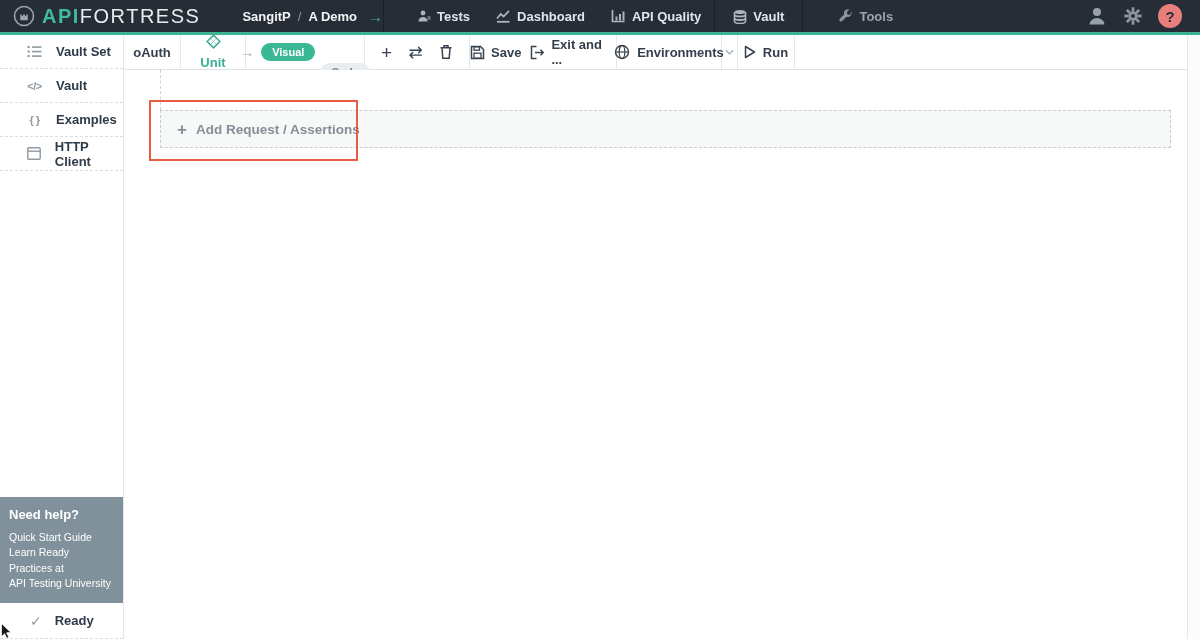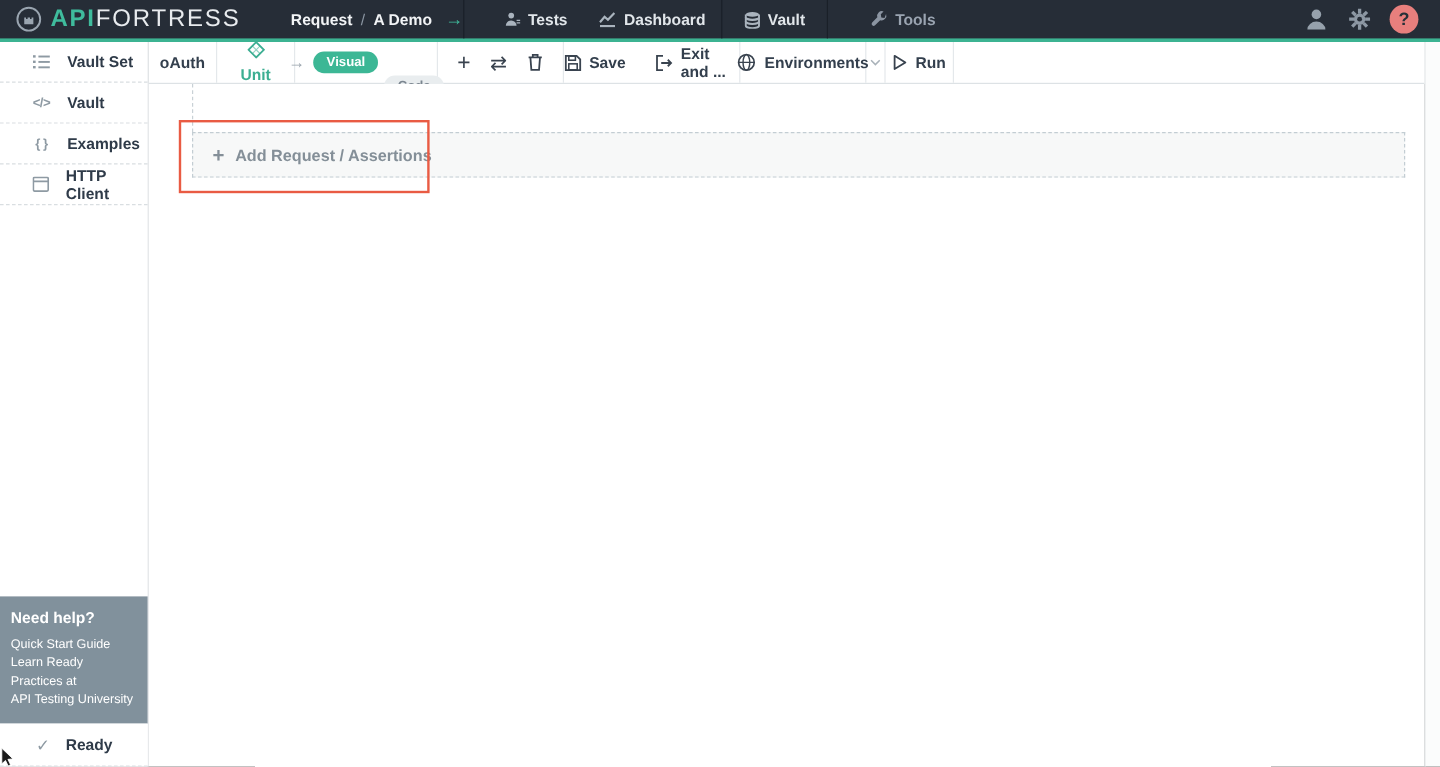--- a/index.html
+++ b/index.html
@@ -47,21 +47,21 @@
   .cell-unit { width:65px; gap:6px; color:#3cae92;flex-direction:column; }
   .cell-pills { width:119px; gap:5px; }
   .flow-arrow { color:#9aa4ad; font-size:14px; font-weight:normal; margin-right:2px; }
   .pill { border-radius:10px; font-size:11px; font-weight:bold; padding:3px 11px; cursor:pointer; }
   .pill-visual { background:#3cb795; color:#fff; }
   .pill-code { background:#e9edef; color:#7b8690;margin-top:39px; }
   .cell-actions { width:105px; justify-content:space-around; padding:0 8px; }
   .tb-icon { color:#39434f; cursor:pointer; display:flex; align-items:center; }
   .glyph-plus { font-size:19px; font-weight:normal; line-height:1; }
   .glyph-swap { font-size:17px; font-weight:normal; line-height:1; }
-  .cell-save-exit { width:147px; gap:24px; border-right:1px solid #e4e8eb; }
+  .cell-save-exit { width:147px; gap:8px; border-right:1px solid #e4e8eb; }
   .tb-btn { display:flex; align-items:center; gap:6px; cursor:pointer; }
   .cell-env { width:105px; gap:7px; }
   .cell-chevron { width:16px; color:#a9b2b9; }
   .cell-run { width:57px; gap:7px; }
 
   
   .sidebar {
     position:absolute; top:35px; left:0; width:124px; bottom:0;
     background:#fff; border-right:1px solid #e3e7e9;
     display:flex; flex-direction:column;
@@ -114,21 +114,21 @@
       <span class="logo-mark">
         <svg width="22" height="22" viewBox="0 0 22 22">
           <circle cx="11" cy="11" r="9.5" fill="none" stroke="#9aa5b0" stroke-width="1.6"></circle>
           <path d="M7.2 15.2 v-5.6 h1.5 v1.3 h1.3 V9.6 h2 v1.3 h1.3 V9.6 h1.5 v5.6 z" fill="#9aa5b0"></path>
         </svg>
       </span>
       <span class="logo-word"><span class="api">API</span><span class="fortress">FORTRESS</span></span>
     </div>
 
     <div class="breadcrumb">
-      <span>Request</span>
+      <span>SangitP</span>
       <span class="sep">/</span>
       <span>A Demo</span>
       <span class="bc-arrow">→</span>
     </div>
 
     <div class="nav-divider"></div>
 
     <div class="nav-items">
       <div class="nav-item">
         <span class="nicon">
@@ -141,20 +141,31 @@
         <span>Tests</span>
       </div>
       <div class="nav-item">
         <span class="nicon">
           <svg width="15" height="14" viewBox="0 0 15 14">
               <polyline points="1,9.5 4.8,5 7.6,7.5 13,1.8" fill="none" stroke="currentColor" stroke-width="1.8"></polyline>
               <line x1="1" y1="12.8" x2="13.5" y2="12.8" stroke="currentColor" stroke-width="1.8"></line>
             </svg>
         </span>
         <span>Dashboard</span>
+      </div>
+      <div class="nav-item">
+        <span class="nicon">
+          <svg width="15" height="14" viewBox="0 0 15 14">
+              <path d="M1.5 1 v11.5 h12" fill="none" stroke="currentColor" stroke-width="1.7"></path>
+              <rect x="4.5" y="7.5" width="2" height="4" fill="currentColor"></rect>
+              <rect x="8" y="5" width="2" height="6.5" fill="currentColor"></rect>
+              <rect x="11.5" y="2.5" width="2" height="9" fill="currentColor"></rect>
+            </svg>
+        </span>
+        <span>API Quality</span>
       </div>
     </div>
 
     <div class="nav-divider"></div>
 
     <div class="nav-item" style="padding:0 18px;">
       <span class="nicon">
         <svg width="14" height="15" viewBox="0 0 14 15">
             <ellipse cx="7" cy="3" rx="5.5" ry="2" fill="currentColor"></ellipse>
             <path d="M1.5 5.5 c0 1.1 2.5 2 5.5 2 s5.5 -.9 5.5 -2" fill="none" stroke="currentColor" stroke-width="1.8"></path>

